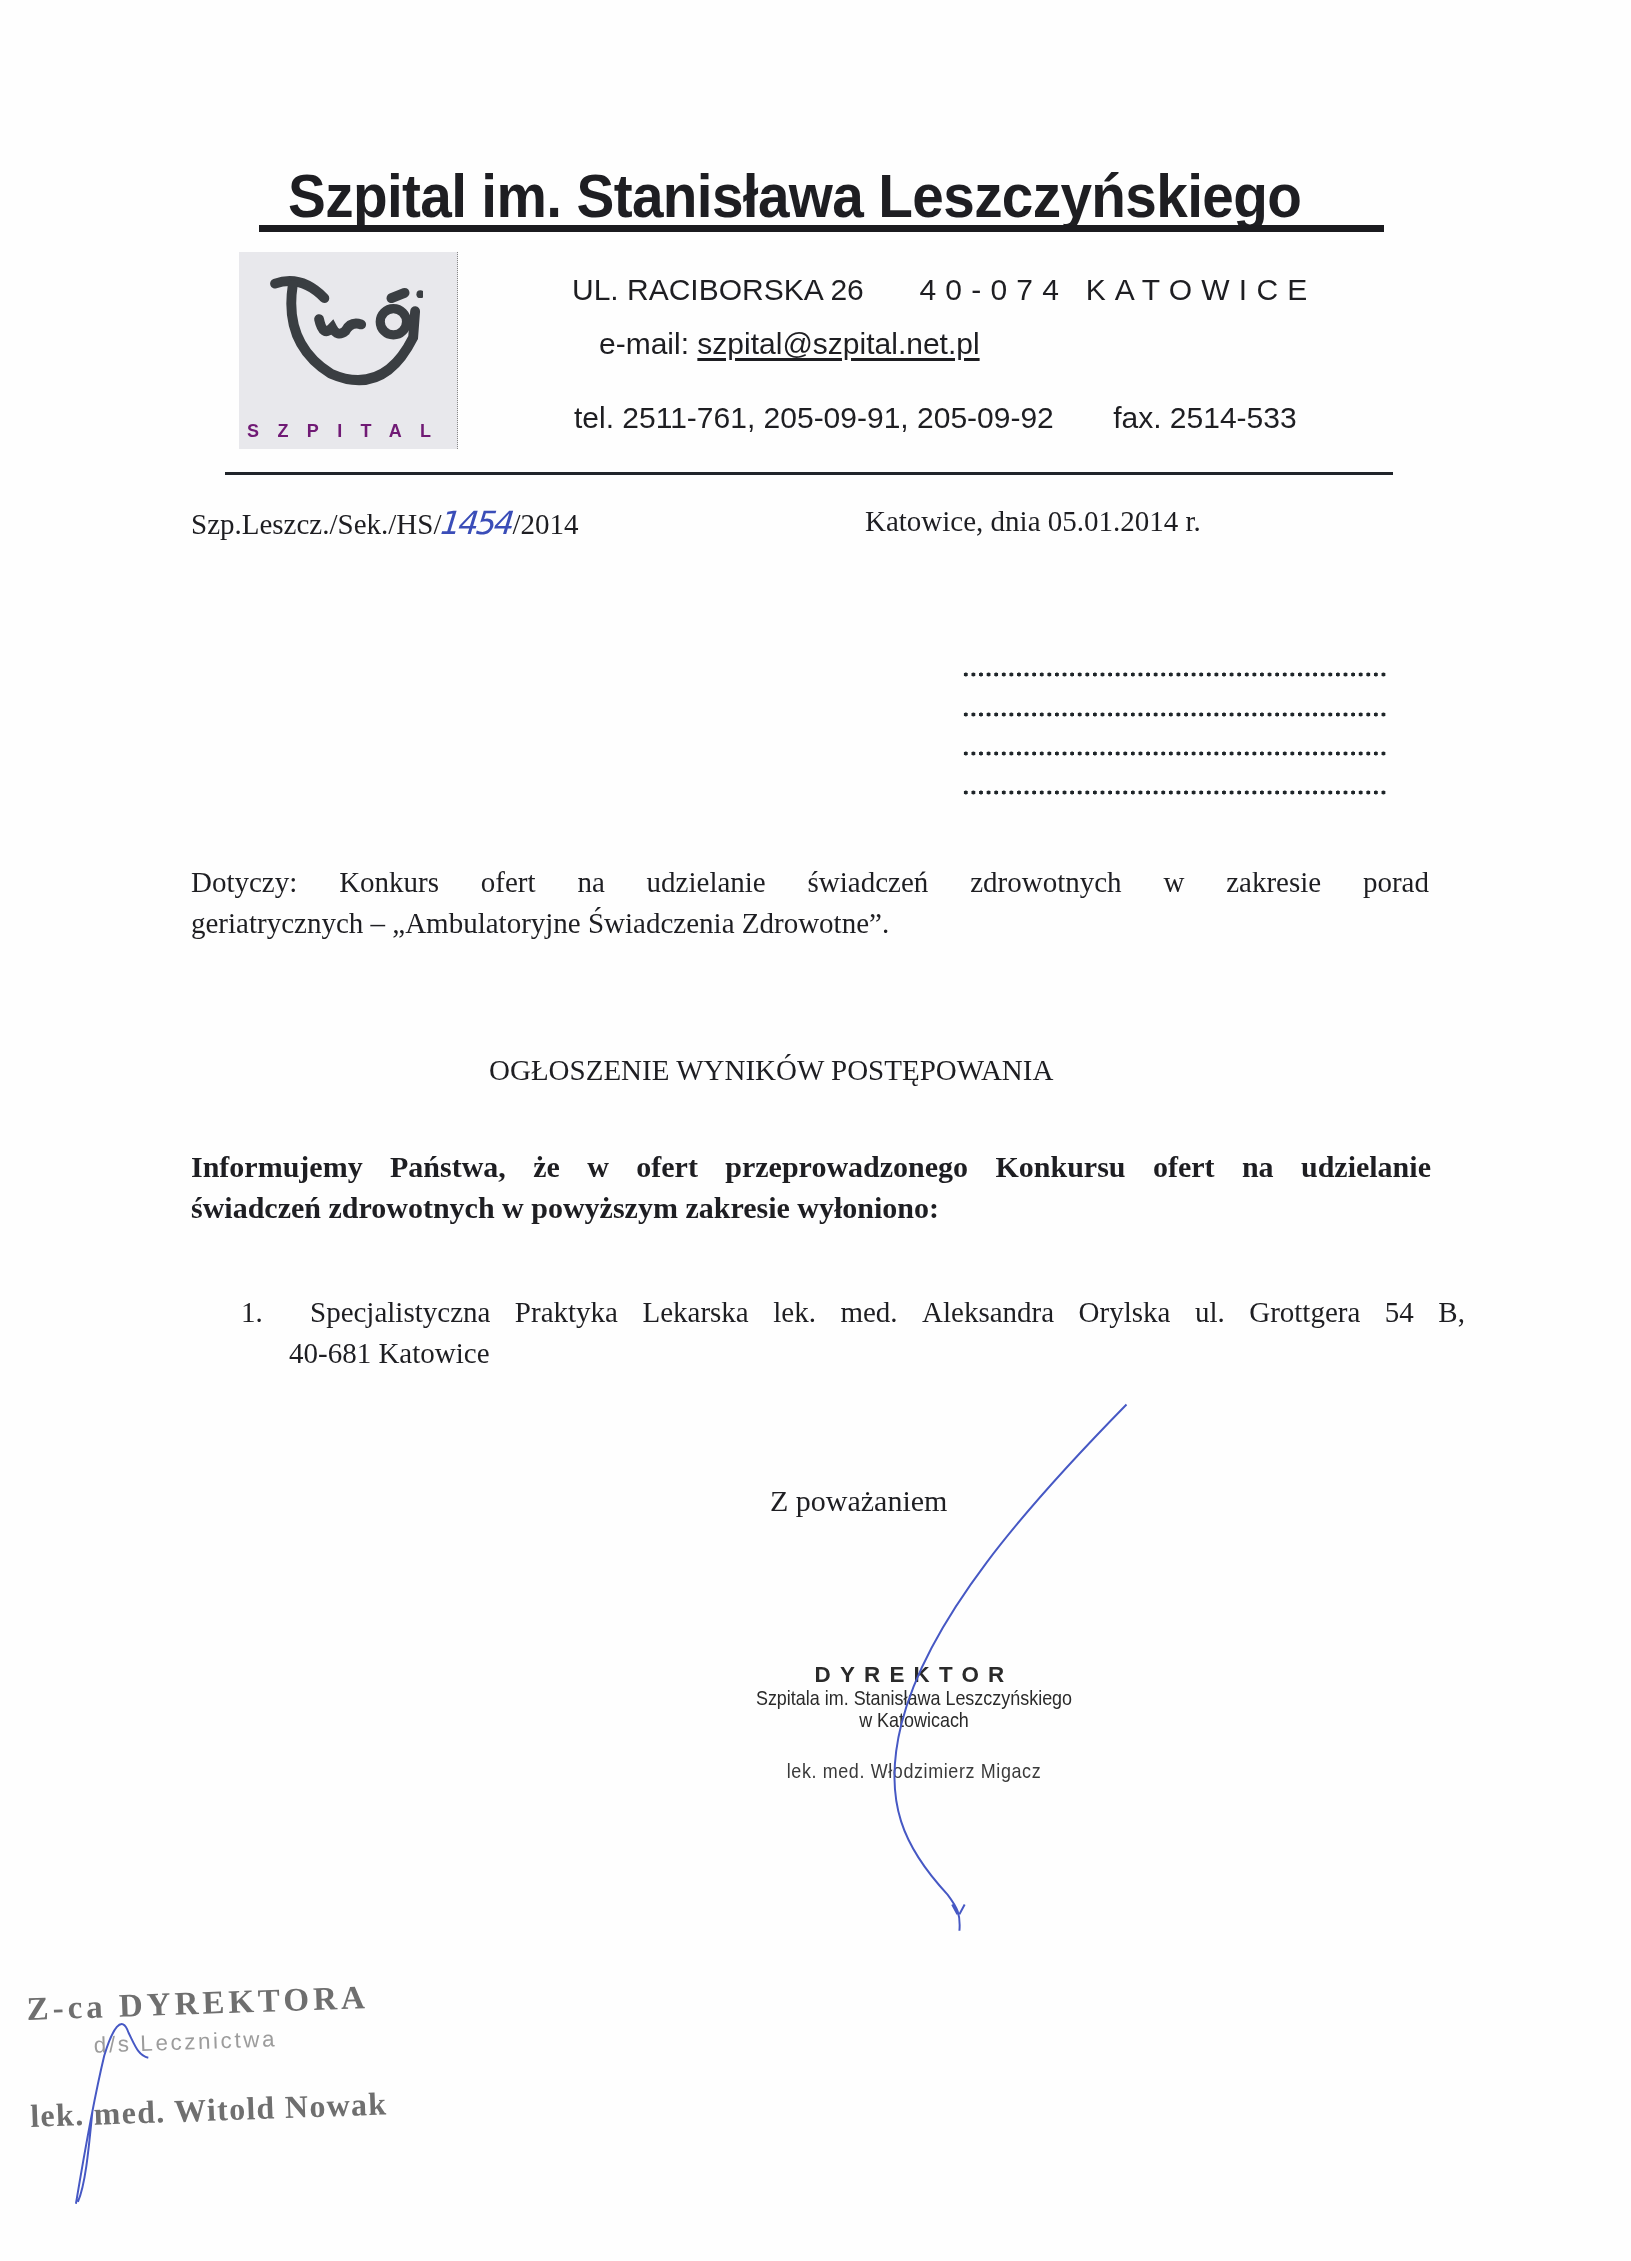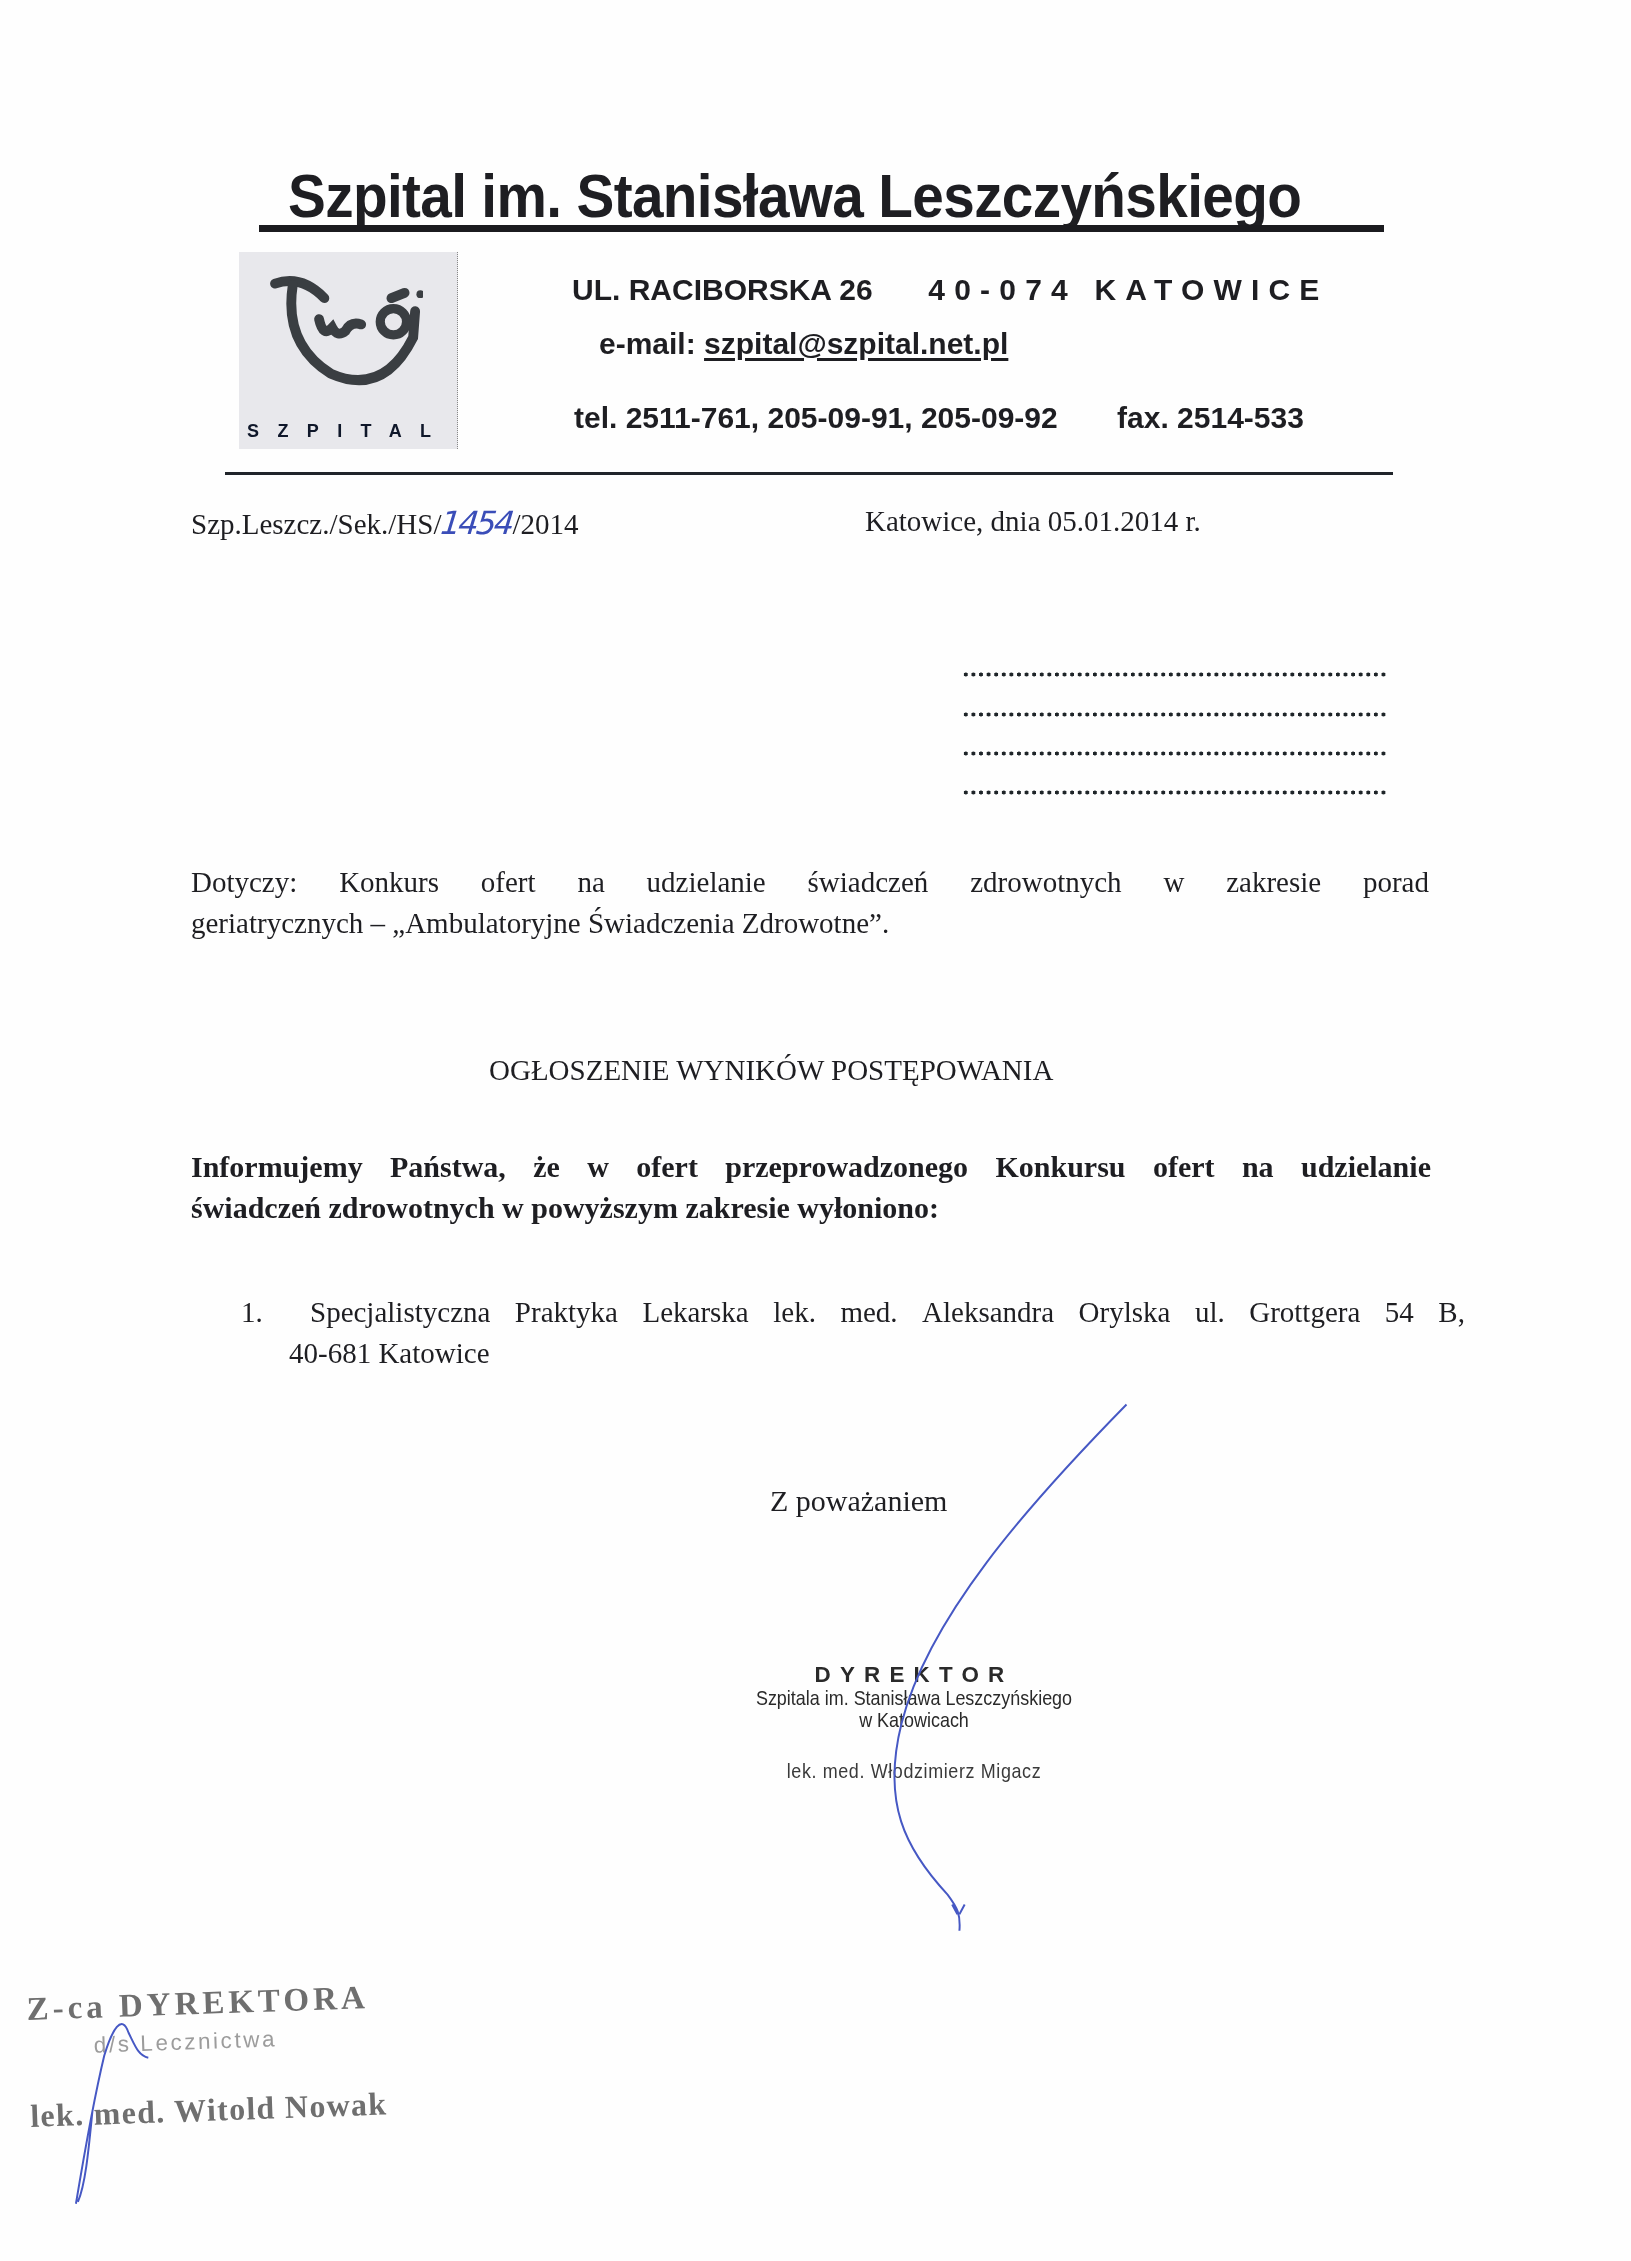--- a/index.html
+++ b/index.html
@@ -19,24 +19,24 @@
     }
     #hospital-name-underline { left: 259px; top: 225px; width: 1125px; height: 6.6px; background: #1b1b1f; }
 
     #logo-box {
       left: 239px; top: 252px; width: 218px; height: 197px;
       background: #e8e8ec; border-right: 1.3px dotted #888;
     }
     #logo-mark { left: 13px; top: 13px; width: 184px; width: 171px; height: 132px; }
     #logo-word {
       left: 8px; bottom: 6.6px; font-size: 18px; font-weight: bold;
-      letter-spacing: 18.4px; color: #0f172a;
-    }
-
-    .contact { white-space: nowrap; font-weight: bold; line-height: 1; }
+      letter-spacing: 18.4px; color: #701a75;
+    }
+
+    .contact { white-space: nowrap; font-weight: normal; line-height: 1; }
     #address-line { left: 572px; top: 275px; font-size: 30px; }
     #address-street { letter-spacing: 0; }
     #address-spaced { letter-spacing: 9.2px; }
     #email-line { left: 599px; top: 329px; font-size: 30px; }
     #email-link { text-decoration: underline; text-decoration-thickness: 2.6px; text-underline-offset: 4px; }
     #phone-line { left: 574px; top: 403px; font-size: 30px; }
     #fax-text { margin-left: 51px; margin-top: 32px; }
 
     #header-rule { left: 225px; top: 472px; width: 1168px; height: 2.6px; background: #20242a; }
 

